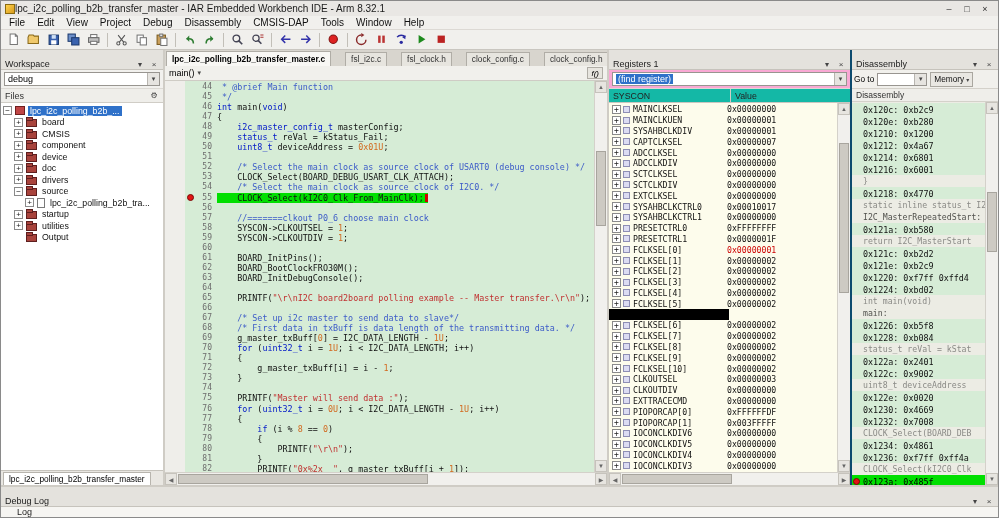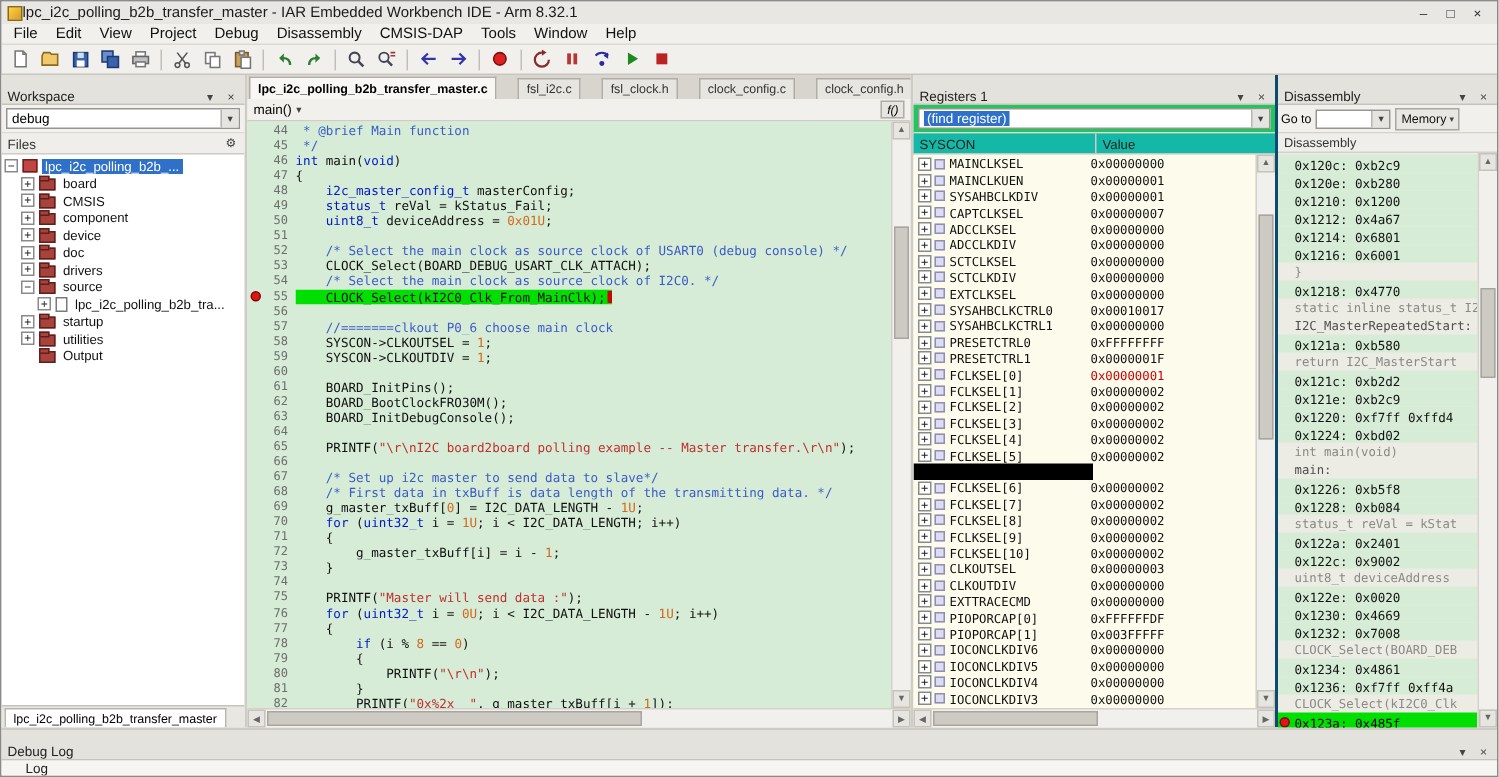--- a/index.html
+++ b/index.html
@@ -44,21 +44,21 @@
 
   
   .editor{flex:1;display:flex;flex-direction:column;min-width:0;background:#efeeea;border-right:2px solid #cfccc5;}
   .tabbar{height:16px;background:#d8d5ce;display:flex;align-items:center;padding:1px 1px 0;gap:14px;overflow:hidden;}
   .etab{font-size:8.3px;background:#e7e5df;border:1px solid #b0ada6;border-bottom:none;padding:0 5px;height:14px;display:flex;align-items:center;white-space:nowrap;color:#333;}
   .etab.active{background:#f8f7f4;color:#000;height:15px;font-weight:bold;}
   .fnrow{height:15px;background:#f1f0ec;border-bottom:1px solid #cfccc5;display:flex;align-items:center;padding:0 4px;font-size:9px;}
   .fnsel{display:flex;align-items:center;gap:3px;}
   .fnarrow{font-size:7px;color:#444;}
   .fnbtn{margin-left:auto;font-size:8px;font-style:italic;border:1px solid #b0ada6;background:#e7e5df;padding:0 3px;height:12px;display:flex;align-items:center;}
-  .codewrap{flex:1;display:flex;min-height:0;}
+  .codewrap{flex:1;display:flex;min-height:0;padding-left:20px;}
   .code{flex:1;background:var(--editorbg);overflow:hidden;font-family:"DejaVu Sans Mono",monospace;font-size:8.4px;padding-top:1px;}
   .cl{display:flex;height:10.05px;line-height:10.05px;white-space:pre;}
   .bpm{width:11px;min-width:11px;position:relative;}
   .bpdot{position:absolute;left:2px;top:1.5px;width:7px;height:7px;border-radius:50%;background:var(--bp);border:1px solid #7a0808;}
   .g{width:21px;min-width:21px;text-align:right;padding-right:5px;color:#6d6d6d;font-size:8px;}
   .t{flex:1;overflow:hidden;color:#101010;}
   .t .k{color:#0017c8;}
   .t .c{color:#3c5bc8;}
   .t .s{color:#c03030;}
   .t .n{color:#d2691e;}
@@ -71,21 +71,21 @@
   .sarrow.up{top:0;left:0;width:12px;height:12px;}
   .sarrow.down{bottom:0;left:0;width:12px;height:12px;}
   .sarrow.left{left:0;top:0;width:12px;height:12px;}
   .sarrow.right{right:0;top:0;width:12px;height:12px;}
   .sthumb{position:absolute;left:1px;width:10px;background:#cdcac3;border:1px solid #a8a59e;}
   .hscroll{height:13px;min-height:13px;background:#f1f0ed;border-top:1px solid #d4d1ca;position:relative;}
   .hthumb{position:absolute;top:1px;height:10px;background:#cdcac3;border:1px solid #a8a59e;}
 
   
   .registers{width:243px;min-width:243px;display:flex;flex-direction:column;background:#f6f5f1;border-right:2px solid #0c4a6e;}
-  .findrow{padding:2px 3px;background:#22c55e;border-bottom:1px solid #dcd9d4;}
+  .findrow{padding:2px 3px;background:#f9a8d4;border-bottom:1px solid #dcd9d4;}
   .findsel{background:var(--sel);color:#fff;padding:0 2px;font-size:9px;}
   .colhead{height:14px;display:flex;background:#14b8a6;border-bottom:1px solid #c9c6c0;font-size:8.8px;align-items:flex-start;color:#222;}
   .ch1{width:122px;min-width:122px;padding-left:4px;border-right:1px solid #d0cdc6;height:100%;display:flex;align-items:center;}
   .ch2{flex:1;padding-left:4px;height:100%;display:flex;align-items:center;}
   .regwrap{flex:1;display:flex;min-height:0;}
   .regrows{flex:1;background:var(--regbg);overflow:hidden;font-family:"DejaVu Sans Mono",monospace;padding-top:1px;}
   .rrow{height:10.8px;display:flex;align-items:center;font-size:8.2px;white-space:nowrap;}
   .rrow .exp{margin:0 2px 0 3px;}
   .regicon{width:7px;height:7px;min-width:7px;background:#dcdcf2;border:1px solid #8e8eb4;margin-right:3px;}
   .rname{width:90px;min-width:90px;overflow:hidden;color:#111;}

